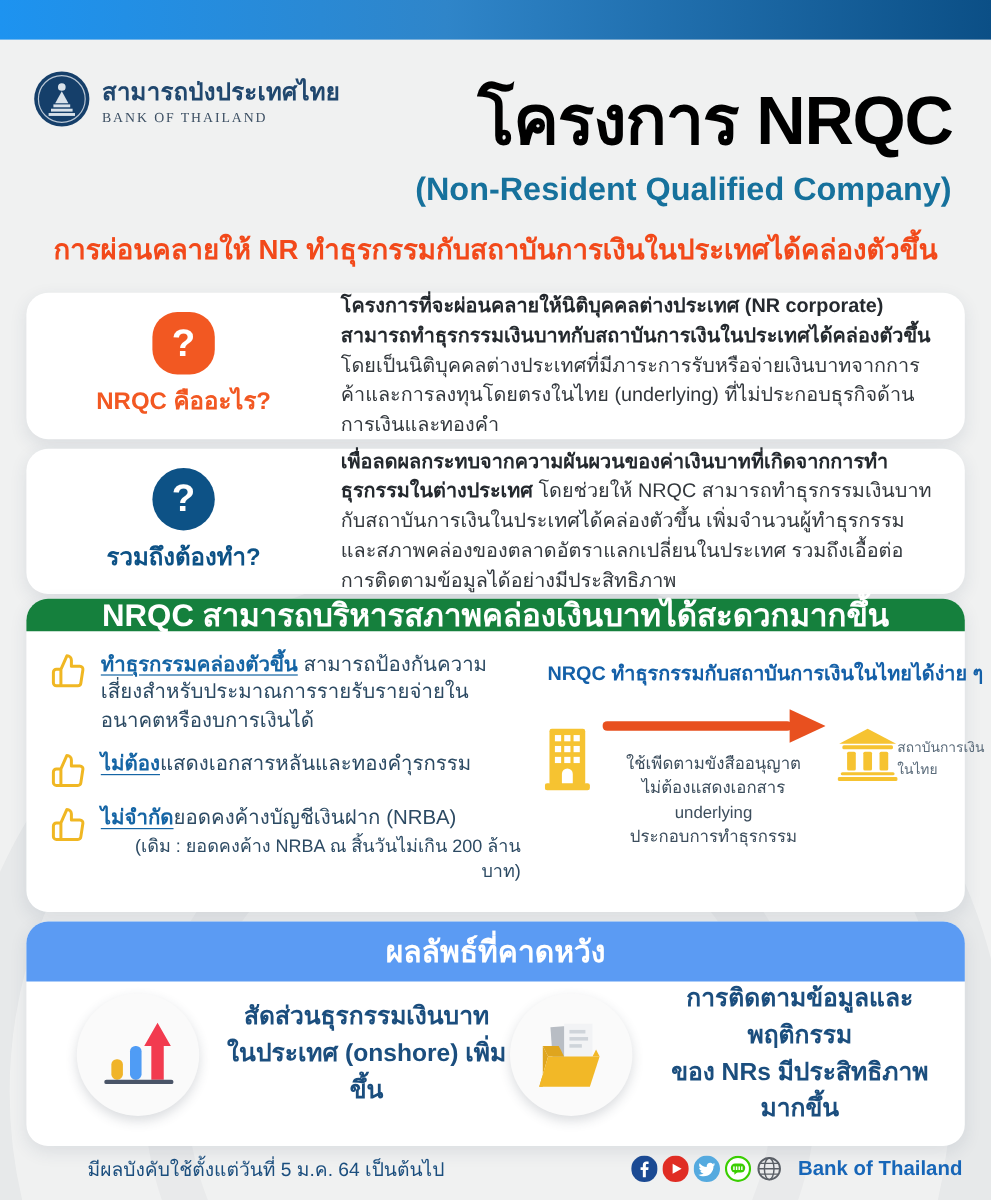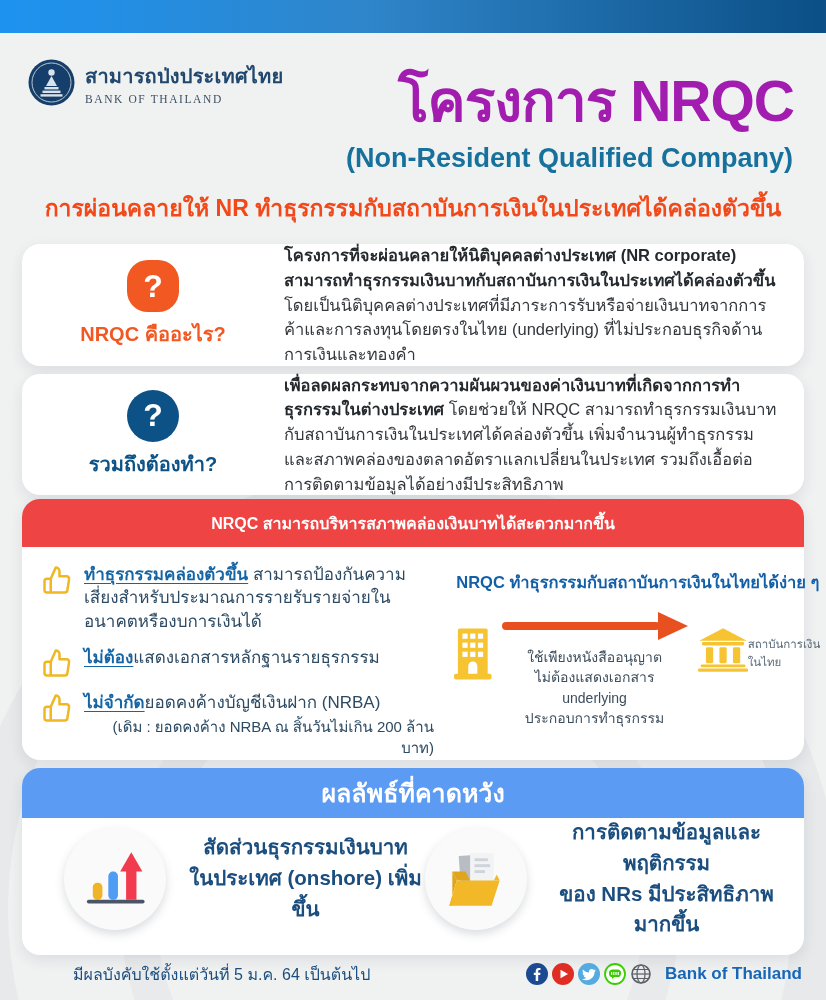--- a/index.html
+++ b/index.html
@@ -15,21 +15,21 @@
   .ring { position:absolute; border-radius:50%; pointer-events:none; }
   .ring1 { left:-40px; top:470px; width:880px; height:880px; border:48px solid rgba(120,130,140,0.07); }
   .ring2 { left:120px; top:630px; width:560px; height:560px; border:36px solid rgba(120,130,140,0.055); }
 
   
   .logo { position:absolute; top:59px; left:28px; display:flex; align-items:center; gap:10px; }
   .logo-mark { width:47px; height:47px; }
   .logo-th { font-size:20px; color:#20476e; font-weight:600; letter-spacing:.2px; }
   .logo-en { font-family:"Liberation Serif","DejaVu Serif",serif; font-size:11.5px; color:#3c4f63; letter-spacing:1.6px; margin-top:1px; }
 
-  .title { position:absolute; top:70px; right:32px; font-size:57px; font-weight:800; color:#a21caf; line-height:1.1; letter-spacing:-1px; }
+  .title { position:absolute; top:70px; right:32px; font-size:57px; font-weight:800; color:#000000; line-height:1.1; letter-spacing:-1px; }
   .subtitle { position:absolute; top:143px; right:33px; font-size:27px; font-weight:700; color:#16719c; }
   .tagline { position:absolute; top:190px; left:0; width:100%; text-align:center; font-size:23px; font-weight:700; color:#f2491a; }
 
   
   .card { position:absolute; left:22px; width:782px; background:#fff; border-radius:18px;
     box-shadow:0 5px 14px rgba(40,60,90,.10); }
   .card-what { top:244px; height:122px; display:flex; align-items:center; }
   .card-why  { top:374px; height:121px; display:flex; align-items:center; }
 
   .icon-col { flex:0 0 262px; display:flex; flex-direction:column; align-items:center; justify-content:center; }
@@ -39,22 +39,22 @@
   .qmark.blue { background:#0d5286; border-radius:50%; }
   .q-label { margin-top:6px; font-size:20px; font-weight:800; }
   .q-label.orange { color:#f25822; }
   .q-label.blue { color:#0d5286; }
 
   .body-text { flex:1; padding-right:26px; font-size:16.5px; line-height:1.5; color:#33383d; }
   .body-text b { color:#24292e; }
 
   
   .card-liq { top:499px; height:261px; }
-  .card-header { height:48px; border-radius:18px 18px 0 0; background:#ef4444; color:#fff;
-    display:flex; align-items:center; justify-content:center; font-size:16px; font-weight:700; }
+  .card-header { height:27px; border-radius:18px 18px 0 0; background:#15803d; color:#fff;
+    display:flex; align-items:center; justify-content:center; font-size:26px; font-weight:700; }
   .liq-body { display:flex; height:221px; padding:16px 16px 12px 20px; }
   .benefits { flex:0 0 392px; display:flex; flex-direction:column; gap:13px; }
   .benefit { display:flex; gap:12px; align-items:flex-start; }
   .thumb { flex:0 0 30px; margin-top:2px; }
   .benefit-text { font-size:17px; line-height:1.38; color:#2c4a63; }
   .lead { color:#1565a5; font-weight:800; text-decoration:underline; text-underline-offset:3px; }
   .benefit-note { font-size:15px; color:#2c4a63; margin-top:2px;text-align:right; }
   .vdivider { width:2px; background:#bfcfdd; margin:10px 14px 14px 6px; border-radius:2px; }
   .easy { flex:1; display:flex; flex-direction:column; align-items:center; padding-top:6px; }
   .easy-title { font-size:16.5px; font-weight:800; color:#1460a8; white-space:nowrap; }
@@ -138,21 +138,21 @@
         <div class="benefit">
           <svg class="thumb" viewBox="0 0 24 24">
             <path d="M14 9V5a3 3 0 0 0-3-3l-4 9v11h11.28a2 2 0 0 0 2-1.7l1.38-9a2 2 0 0 0-2-2.3zM7 22H4a2 2 0 0 1-2-2v-7a2 2 0 0 1 2-2h3" fill="none" stroke="#f0b723" stroke-width="2" stroke-linejoin="round" stroke-linecap="round"></path>
           </svg>
           <div class="benefit-text"><span class="lead">ทำธุรกรรมคล่องตัวขึ้น</span><span> สามารถป้องกันความเสี่ยงสำหรับประมาณการรายรับรายจ่ายในอนาคตหรืองบการเงินได้</span></div>
         </div>
         <div class="benefit">
           <svg class="thumb" viewBox="0 0 24 24">
             <path d="M14 9V5a3 3 0 0 0-3-3l-4 9v11h11.28a2 2 0 0 0 2-1.7l1.38-9a2 2 0 0 0-2-2.3zM7 22H4a2 2 0 0 1-2-2v-7a2 2 0 0 1 2-2h3" fill="none" stroke="#f0b723" stroke-width="2" stroke-linejoin="round" stroke-linecap="round"></path>
           </svg>
-          <div class="benefit-text"><span class="lead">ไม่ต้อง</span><span>แสดงเอกสารหลักฐานรายธุรกรรม</span></div>
+          <div class="benefit-text"><span class="lead">ไม่ต้อง</span><span>แสดงเอกสารหลันและทองคำุรกรรม</span></div>
         </div>
         <div class="benefit">
           <svg class="thumb" viewBox="0 0 24 24">
             <path d="M14 9V5a3 3 0 0 0-3-3l-4 9v11h11.28a2 2 0 0 0 2-1.7l1.38-9a2 2 0 0 0-2-2.3zM7 22H4a2 2 0 0 1-2-2v-7a2 2 0 0 1 2-2h3" fill="none" stroke="#f0b723" stroke-width="2" stroke-linejoin="round" stroke-linecap="round"></path>
           </svg>
           <div class="benefit-text"><span class="lead">ไม่จำกัด</span><span>ยอดคงค้างบัญชีเงินฝาก (NRBA)</span>
             <div class="benefit-note">(เดิม : ยอดคงค้าง NRBA ณ สิ้นวันไม่เกิน 200 ล้านบาท)</div>
           </div>
         </div>
       </div>
@@ -175,21 +175,21 @@
                 <rect x="37" y="40" width="8" height="8"></rect>
               <path d="M22 74 v-12 a7 7 0 0 1 14 0 v12 z"></path>
             </g>
           </svg>
           <div class="flow-mid">
             <svg width="186" height="30" viewBox="0 0 186 30">
               <rect x="0" y="11" width="158" height="8" rx="4" fill="#e8501f"></rect>
               <polygon points="156,1 186,15 156,29" fill="#e8501f"></polygon>
             </svg>
             <div class="flow-note">
-              <div>ใช้เพียงหนังสืออนุญาต</div>
+              <div>ใช้เพีดตามขังสืออนุญาต</div>
               <div>ไม่ต้องแสดงเอกสาร underlying</div>
               <div>ประกอบการทำธุรกรรม</div>
             </div>
           </div>
           <div class="bank-wrap">
             <svg width="72" height="62" viewBox="0 0 76 66">
               <polygon points="38,0 74,19 2,19" fill="#f6c331"></polygon>
               <rect x="6" y="21" width="64" height="5" rx="2" fill="#f6c331"></rect>
               <rect x="12" y="29" width="11" height="24" rx="2" fill="#f6c331"></rect>
               <rect x="32.5" y="29" width="11" height="24" rx="2" fill="#f6c331"></rect>

